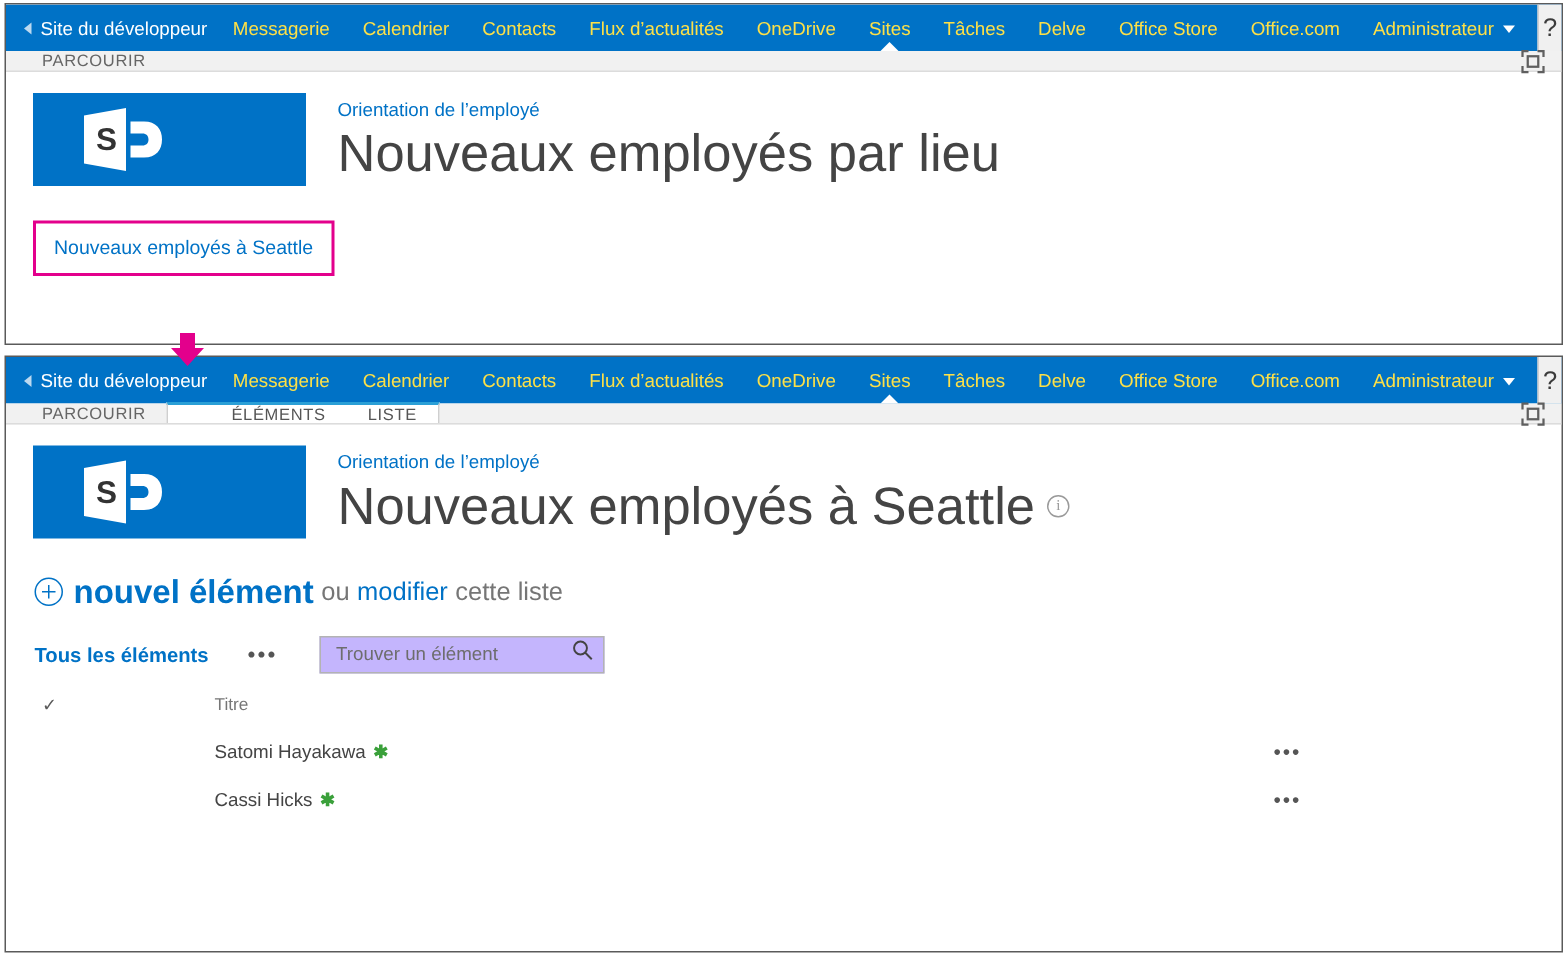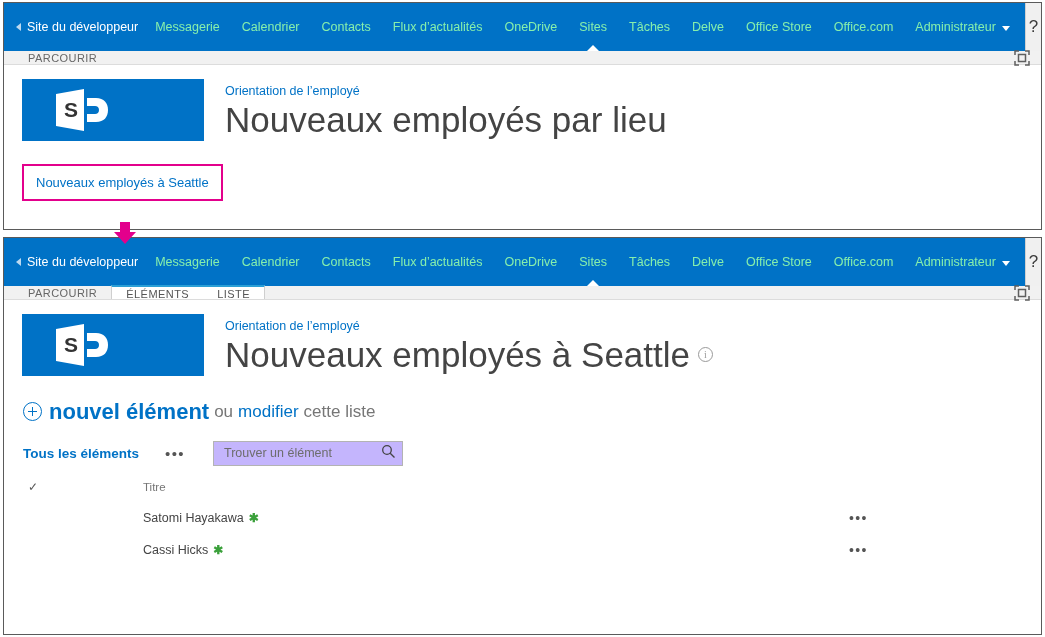--- a/index.html
+++ b/index.html
@@ -26,21 +26,21 @@
     border: 1px solid #5a5a5a;
     background: #ffffff;
     overflow: hidden;
   }
   #panel-top   { top: 2px;   height: 228px; }
   #panel-bottom{ top: 237px; height: 398px; }
 
   
   .suitebar {
     position: relative;
-    height: 48px;
+    height: 31px;
     background: #0072c6;
     display: flex;
     align-items: stretch;
     width: 100%;
   }
   .suitebar-left {
     display: flex; align-items: center;
     padding: 0 6px 0 12px;
     color: #ffffff;
     font-size: 12.5px;
@@ -58,21 +58,21 @@
   .suitebar-links {
     flex: 1 1 auto;
     display: flex; align-items: stretch;
     justify-content: flex-end;
     padding-right: 4px;
   }
   .suitelink {
     position: relative;
     display: flex; align-items: center;
     padding: 0 11px;
-    color: #86efac;
+    color: #fde047;
     font-size: 12.5px;
     white-space: nowrap;
     cursor: pointer;
   }
   .suitelink.active::after {
     content: "";
     position: absolute;
     left: 50%; bottom: 0;
     transform: translateX(-50%);
     width: 0; height: 0;
@@ -122,20 +122,21 @@
     border: 1px solid transparent;
     border-bottom: none;
   }
   .rtab-group {
     display: flex; align-items: stretch;
     background: #ffffff;
     border-left: 1px solid #cfcfcf;
     border-right: 1px solid #cfcfcf;
     border-top: 2px solid #2a9fd6;
     margin-top: -1px;
+    padding-left: 28px;
   }
   .rtab-group .rtab { color: #555555; }
   .focus-btn {
     position: absolute;
     right: 8px; top: 50%;
     transform: translateY(-50%);
     width: 22px; height: 22px;
     cursor: pointer;
   }
 

